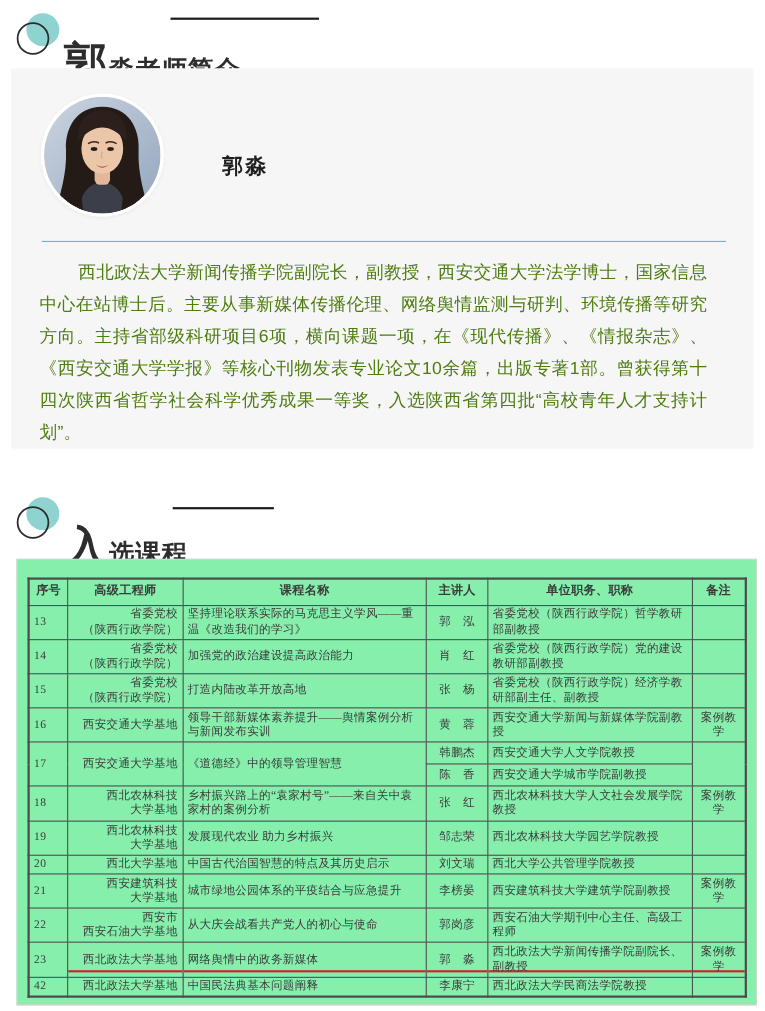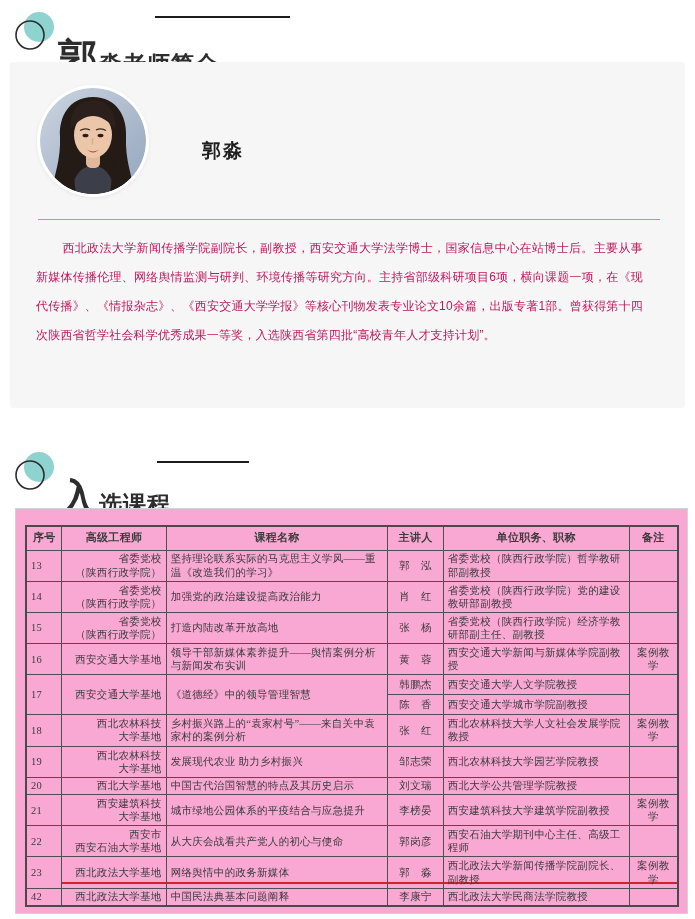--- a/index.html
+++ b/index.html
@@ -28,26 +28,26 @@
     background:#f6f6f6; border-radius:3px; }
   .avatar { position:absolute; top:26px; left:30px; width:106px; height:106px;
     border-radius:50%; overflow:hidden;
     box-shadow:0 0 0 3px #ffffff, 0 1px 6px rgba(0,0,0,.18); }
   .avatar svg { display:block; }
   .prof-name { position:absolute; top:76px; left:160px; font-size:19px; font-weight:bold;
     color:#1f1f1f; letter-spacing:2px;margin-left:32px; }
   .teal-divider { position:absolute; top:157px; left:28px; right:25px; height:1px;
     background:#55c0bd; }
   .bio { position:absolute; top:172px; left:26px; right:42px; margin:0;
-    font-size:12px; line-height:29px; color:#be185d; text-align:justify;
+    font-size:16px; line-height:29px; color:#4d7c0f; text-align:justify;
     text-indent:2.2em; letter-spacing:0.2px; }
 
   
   .table-card { position:absolute; top:508px; left:15px; width:673px; height:406px;
-    background:#f9a8d4; border:1px solid #d4d4d4; }
+    background:#86efac; border:1px solid #d4d4d4; }
   table.scan { position:absolute; top:16px; left:9px; width:654px; height:382px;
     border-collapse:collapse; border:2px solid #4a4a4a;
     font-family:"Liberation Serif","DejaVu Serif",serif; color:#3b3b3b;
     table-layout:fixed; }
   table.scan th, table.scan td { border:1px solid #4f4f4f; padding:1px 4px;
     font-size:10.5px; line-height:1.25; letter-spacing:0.3px; overflow:hidden; }
   table.scan th { font-size:11px; font-weight:bold; text-align:center; height:24px; }
   td.c-no { text-align:left; }
   td.c-unit { text-align:right; white-space:pre-line; }
   td.c-course { text-align:left; }

